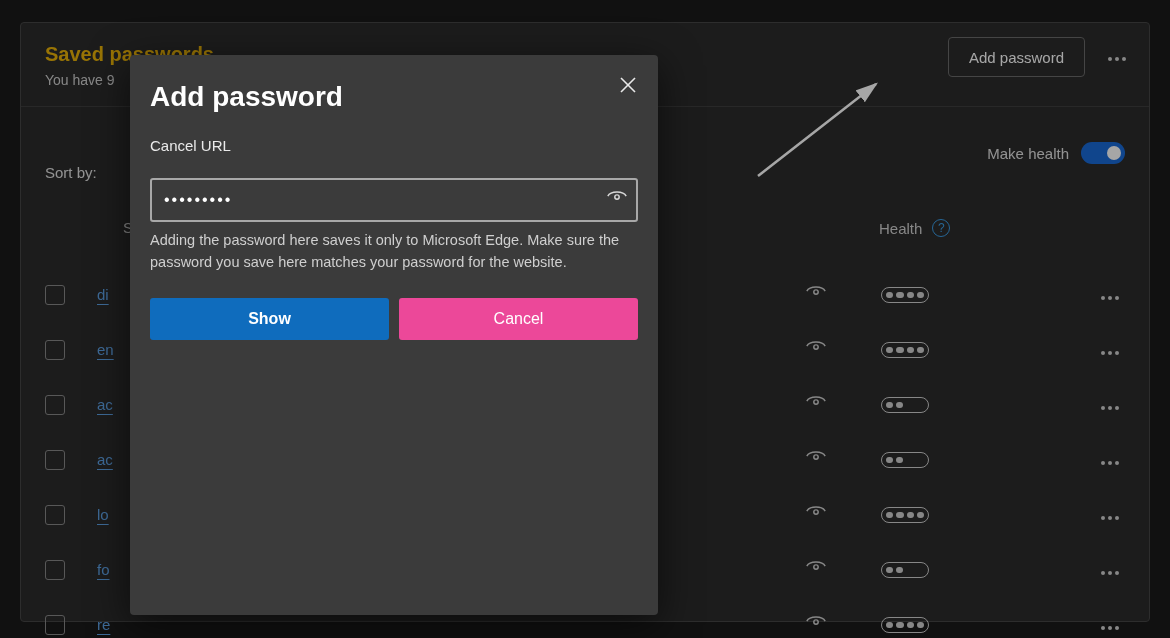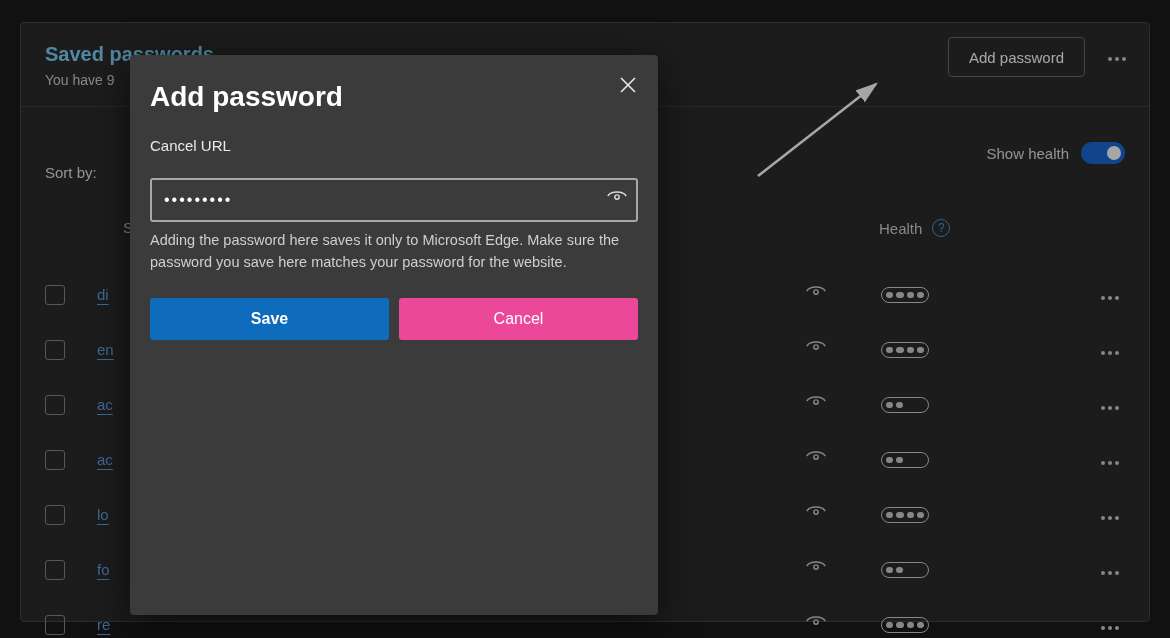--- a/index.html
+++ b/index.html
@@ -2,21 +2,21 @@
 <html><head>
 <meta charset="utf-8">
 <style>
   * { box-sizing: border-box; margin: 0; padding: 0; }
   html, body { width: 1170px; height: 638px; background: #1b1b1b; font-family: "Segoe UI", Arial, sans-serif; color: #e8e8e8; overflow: hidden; }
   .panel {
     position: absolute; left: 20px; top: 22px; width: 1130px; height: 600px;
     background: #2b2b2b; border: 1px solid #454545; border-radius: 4px;
   }
   .header { padding: 20px 24px 12px 24px; }
-  .header h2 { font-size: 20px; font-weight: 600; color: #7dd3fc; }
+  .header h2 { font-size: 20px; font-weight: 600; color: #eab308; }
   .header p { font-size: 14px; color: #cfcfcf; margin-top: 6px; }
   .add-btn {
     position: absolute; top: 14px; right: 64px; height: 40px; padding: 0 20px;
     background: transparent; border: 1px solid #6a6a6a; border-radius: 4px;
     color: #fff; font-size: 15px; cursor: pointer;
   }
   .more-top {
     position: absolute; top: 22px; right: 18px; width: 28px; height: 28px;
     display: flex; align-items: center; justify-content: center; cursor: pointer;
   }
@@ -88,21 +88,21 @@
         <i></i>
         <i></i>
       </span>
   </div>
 
   <div class="divider"></div>
 
   <div class="toolbar">
     <div class="sortby">Sort by:</div>
     <div class="show-health">
-      <span>Show health</span>
+      <span>Make health</span>
       <div class="toggle">
           <div class="knob"></div>
         </div>
     </div>
   </div>
 
   <div class="colhead">
     <span class="site">Si</span>
     <span class="health">
       <span>Health</span>
@@ -293,16 +293,16 @@
           <path d="M2 10 C5 4 19 4 22 10" fill="none" stroke="#d8d8d8" stroke-width="1.6"></path>
           <circle cx="12" cy="11" r="2.4" fill="none" stroke="#d8d8d8" stroke-width="1.6"></circle>
         </svg>
       </span>
     </div>
   </div>
 
   <p class="hint">Adding the password here saves it only to Microsoft Edge. Make sure the password you save here matches your password for the website.</p>
 
   <div class="dlg-buttons">
-    <button class="btn-save">Save</button>
+    <button class="btn-save">Show</button>
     <button class="btn-cancel">Cancel</button>
   </div>
 </div>
 
 </body></html>

